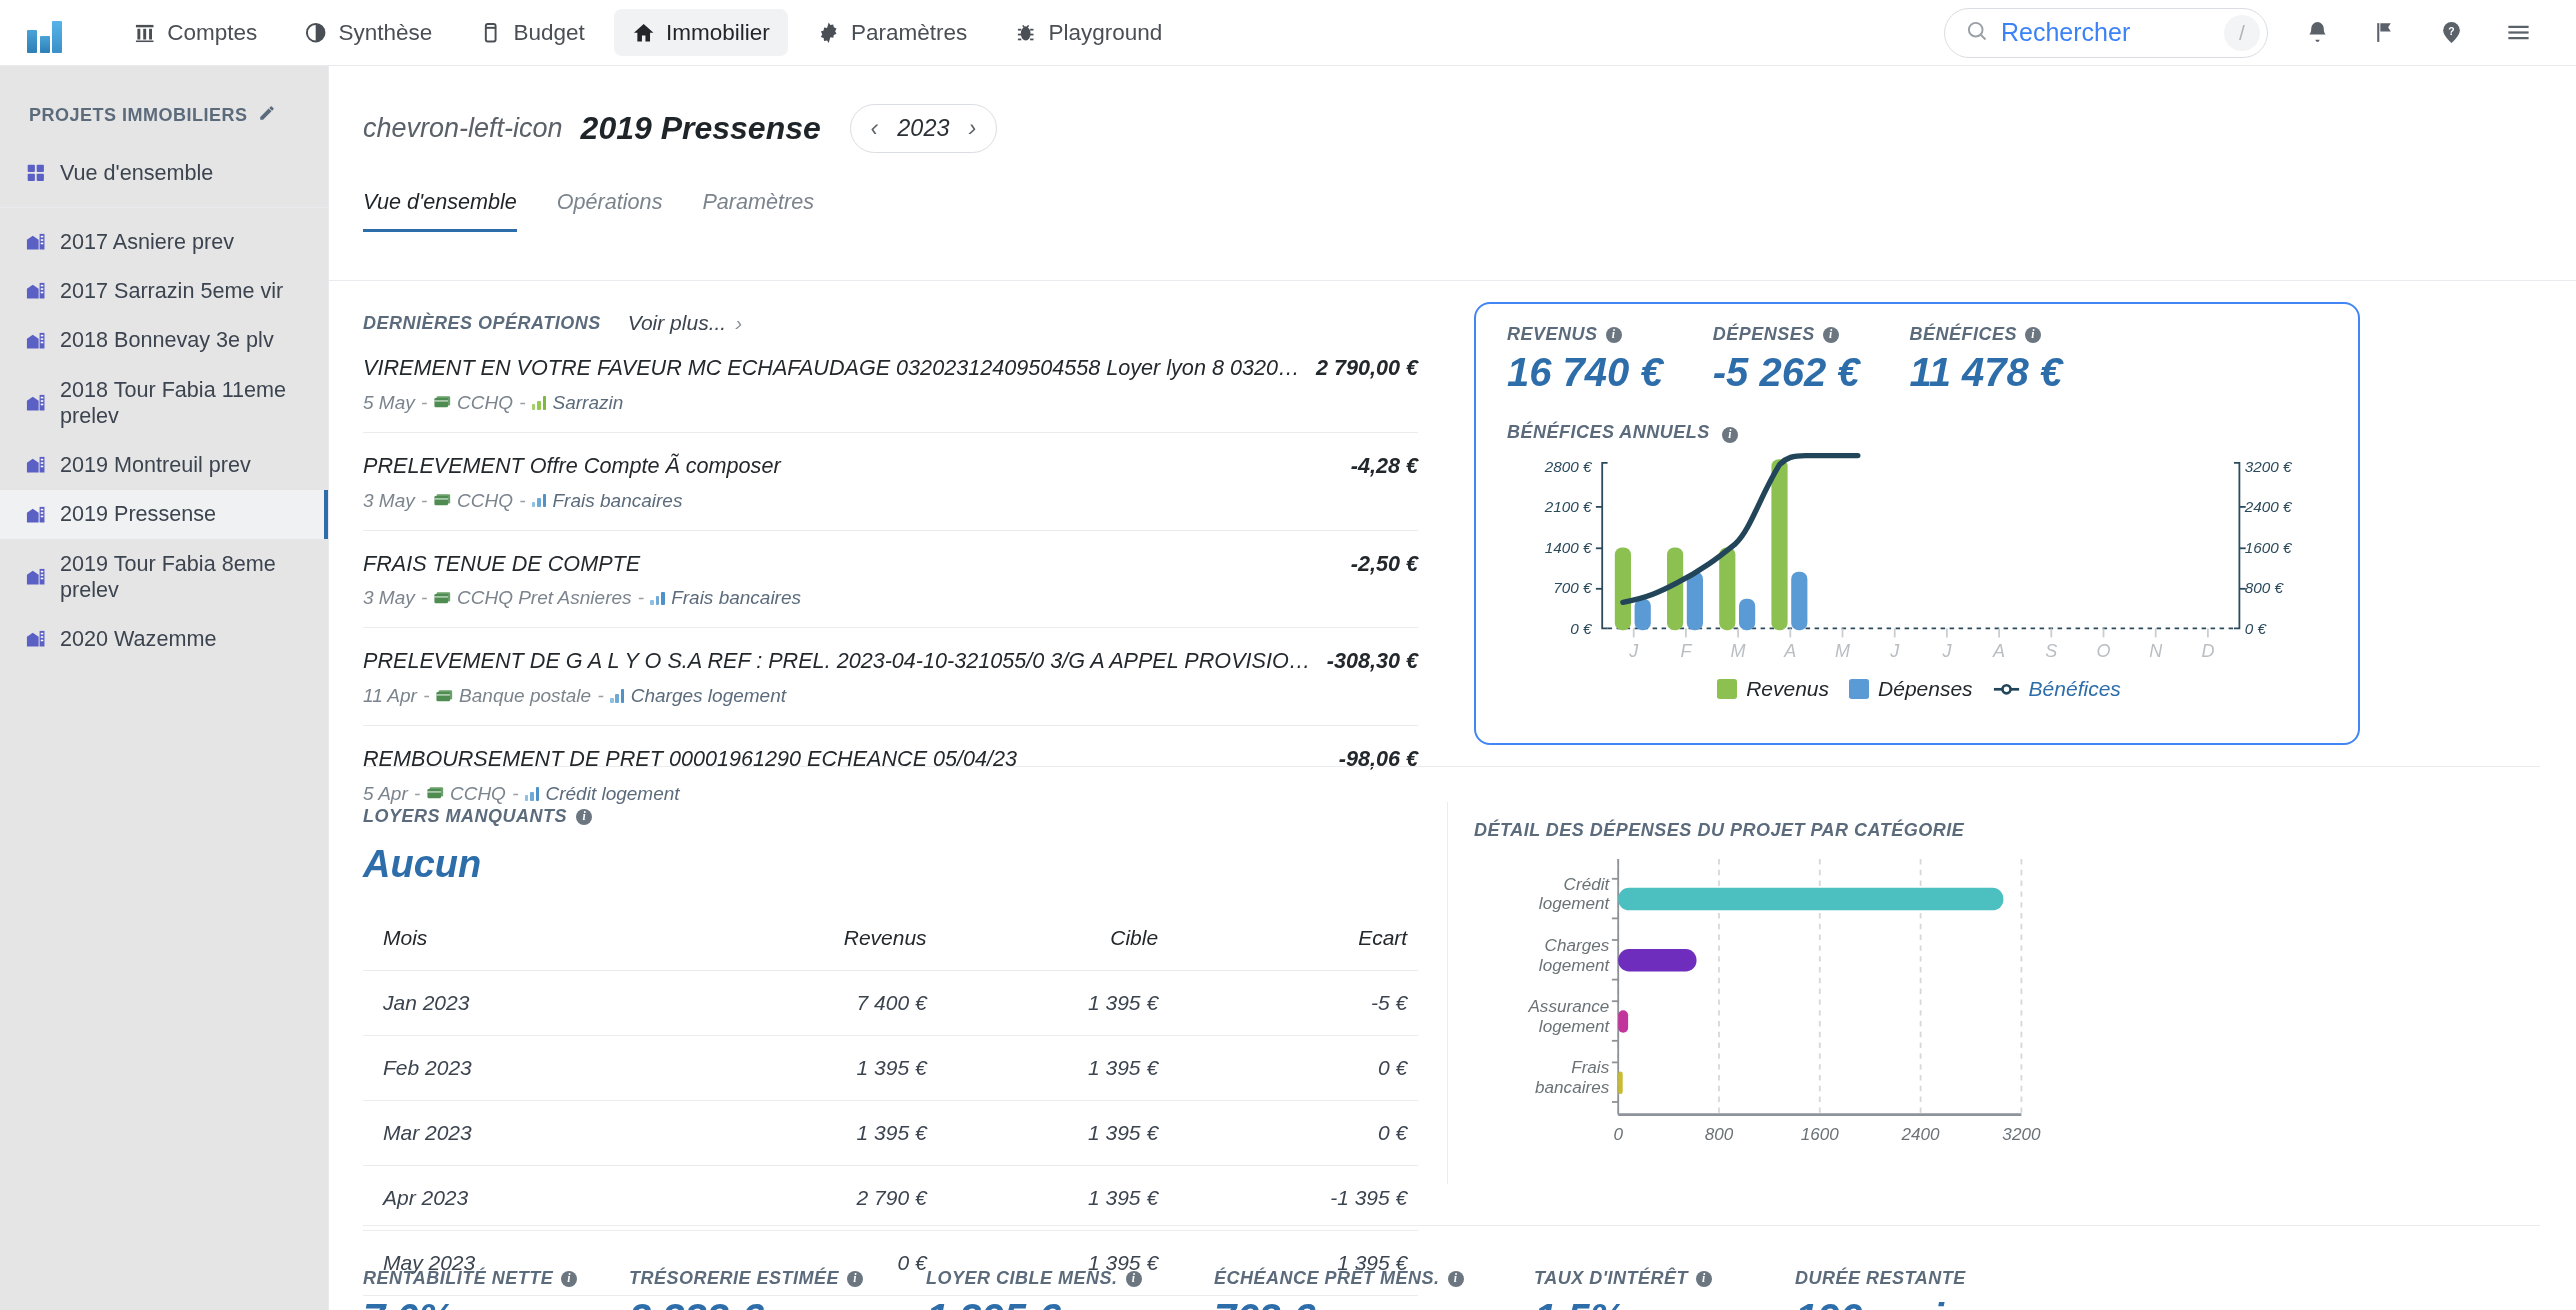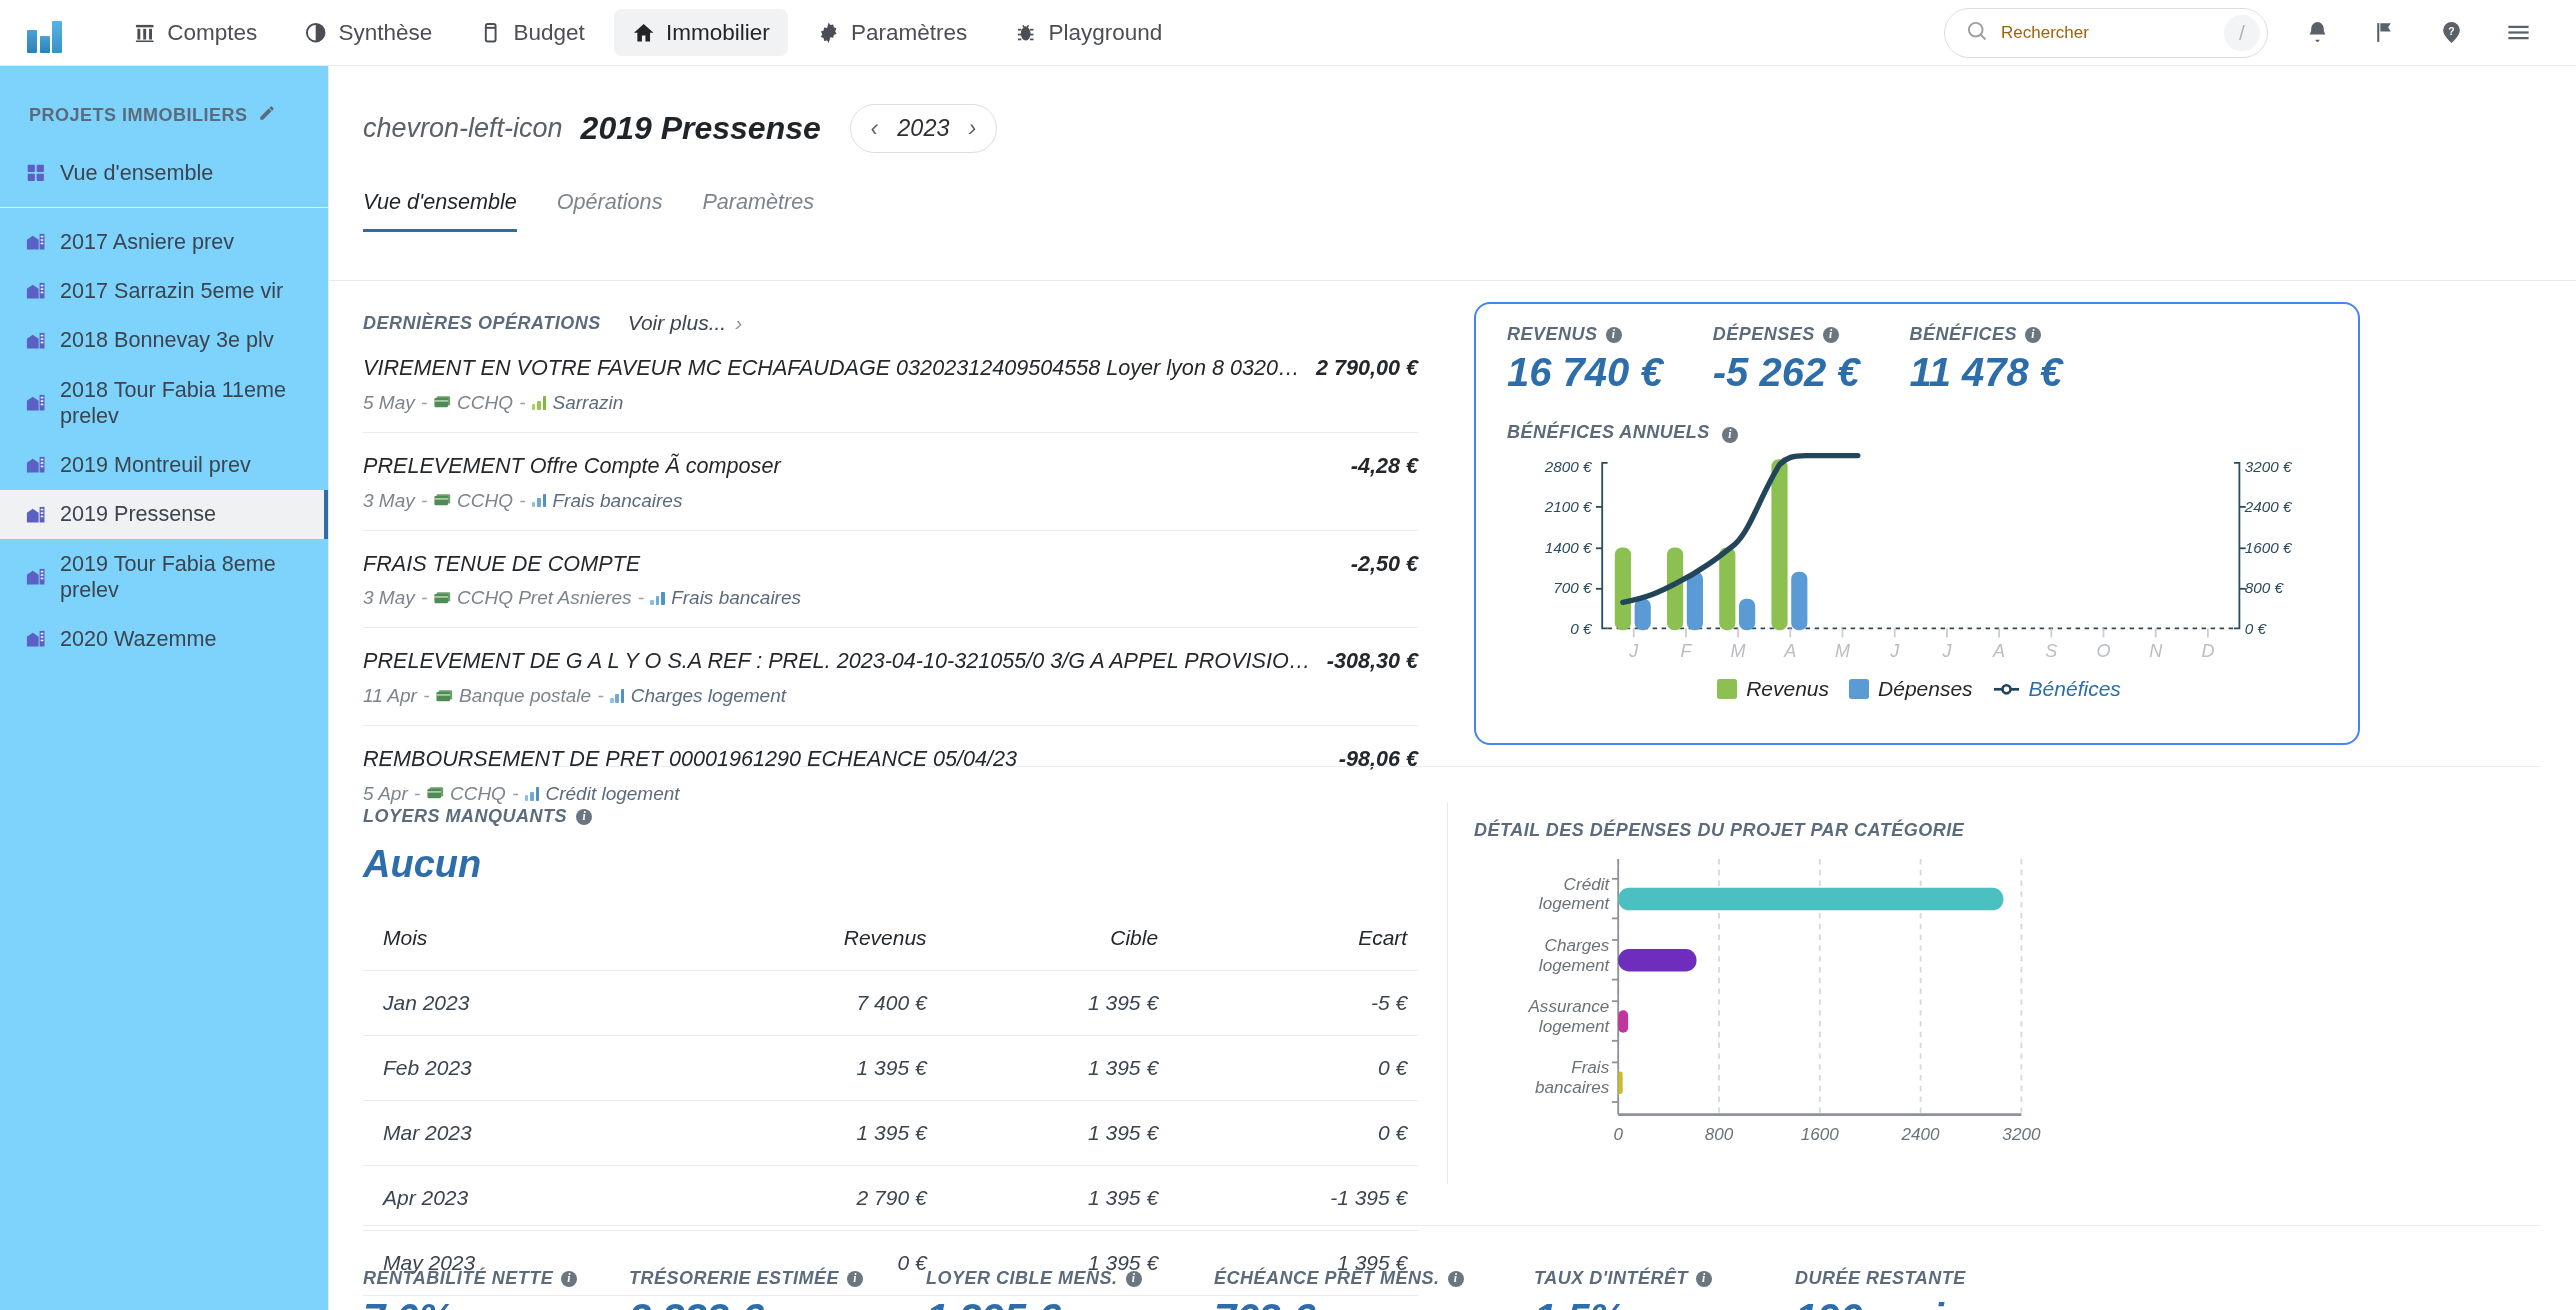--- a/index.html
+++ b/index.html
@@ -31,31 +31,31 @@
   }
   .navitem.active { background: #f1f2f3; color: #22262b; }
   .navicon { width: 23.4px; height: 23.4px; display:flex; align-items:center; justify-content:center; flex:0 0 auto; }
   .navicon svg { display:block; }
 
   .navright { margin-left:auto; display:flex; align-items:center; gap: 31px; margin-right: 40px; }
   .searchbox {
     width: 324px; height: 50px; border:0.9px solid #dadde1; border-radius: 27px;
     display:flex; align-items:center; padding: 0 7.2px 0 20px; gap: 12.6px; background:#fff;
   }
-  .searchbox .ph { color:#a16207; font-size: 17px; flex:1; }
+  .searchbox .ph { color:#3b82f6; font-size: 25px; flex:1; }
   .slashkey {
     width: 36px; height: 36px; border-radius:50%; background:#f3f4f5;
     display:flex; align-items:center; justify-content:center; color:#b0b5ba; font-size:21px;
   }
   .iconbtn { width: 36px; height: 36px; display:flex; align-items:center; justify-content:center; cursor:pointer; }
 
   
   .sidebar {
     position:absolute; top: 66px; left:0; width: 329px; height: 1245px;
-    background:#7dd3fc; border-right:0.9px solid #e8eaed;
+    background:#e5e5e5; border-right:0.9px solid #e8eaed;
   }
   .side-title {
     display:flex; align-items:center; gap: 10.8px;
     padding: 38px 0 0 29px; color:#5b6b7c; font-size: 18px; font-weight: 700; letter-spacing: 0.5px;
   }
   .side-list { margin-top: 21.6px; }
   .side-item {
     display:flex; align-items:center; gap: 12.6px;
     padding: 11.7px 14.4px 11.7px 23.4px; color:#3c4450; font-size: 21.6px; cursor:pointer; position:relative;
   }

